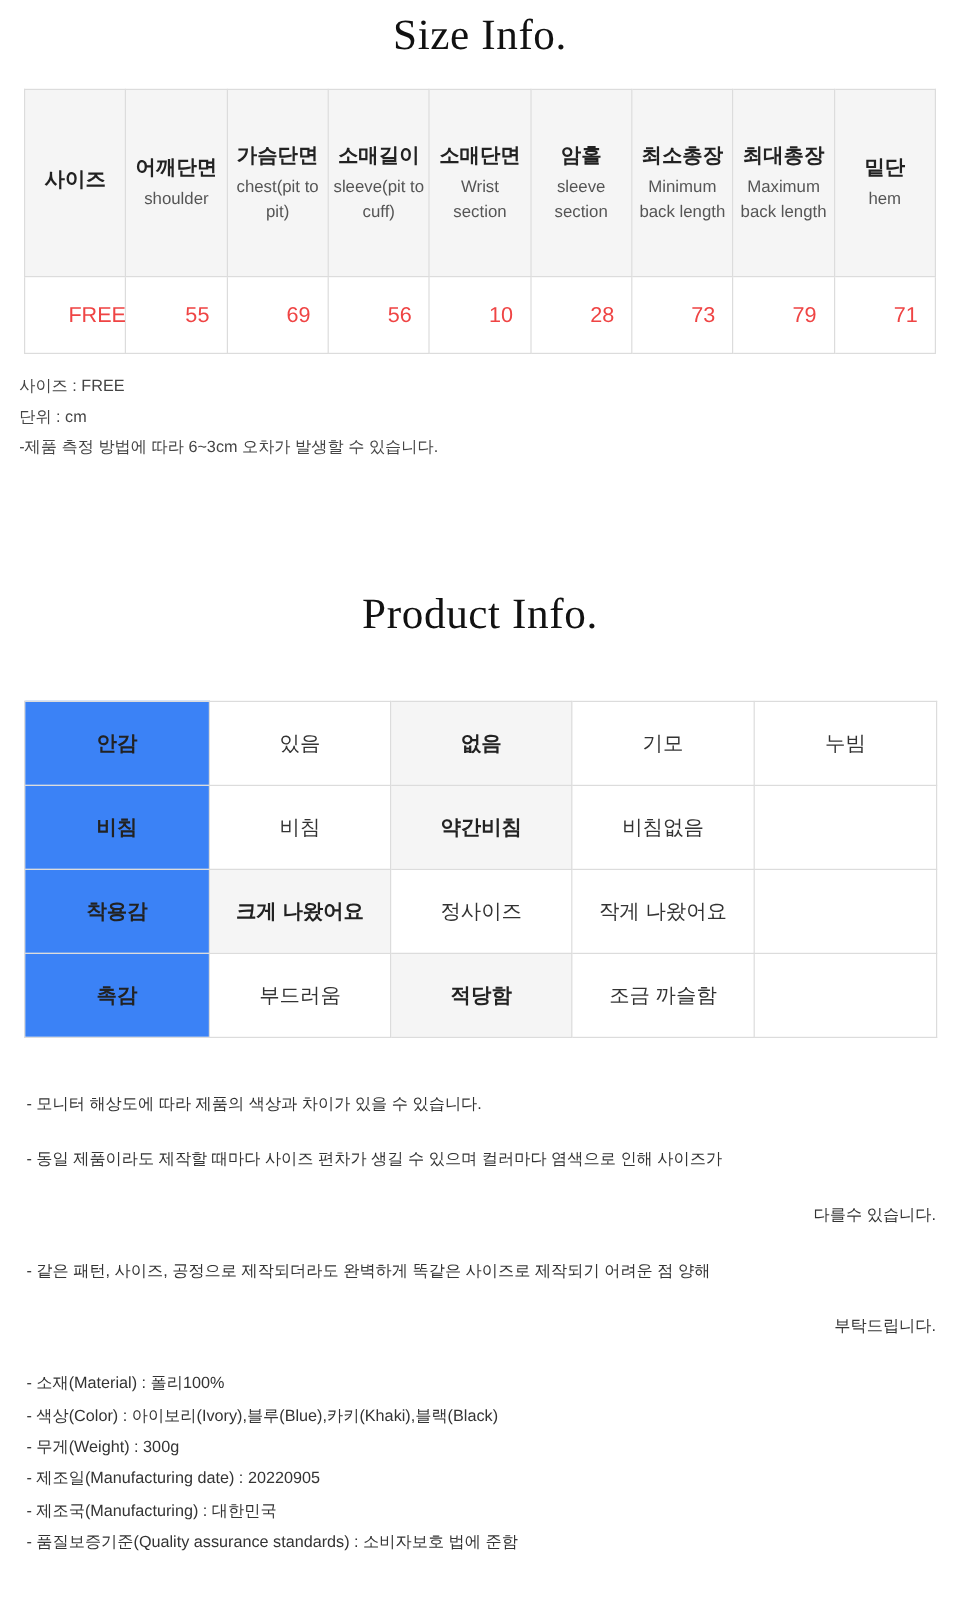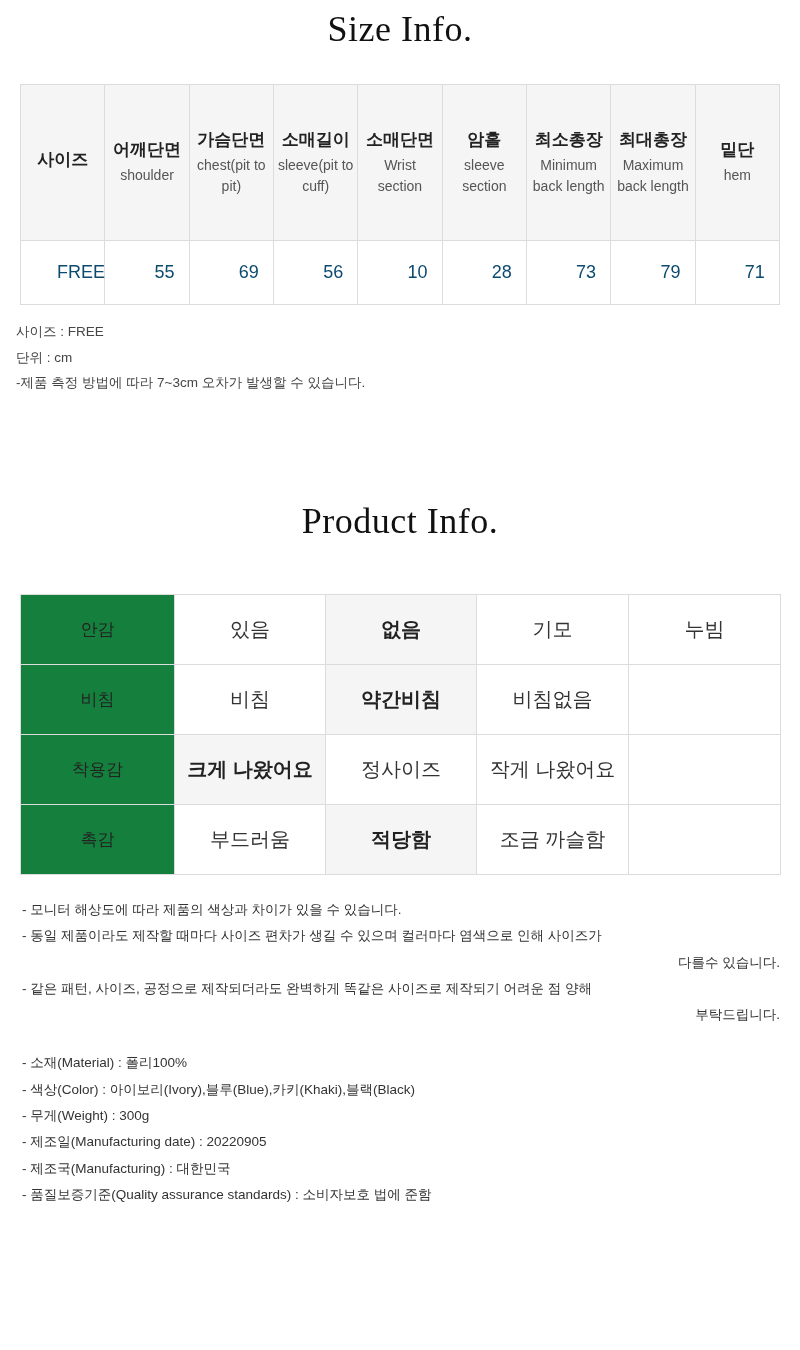--- a/index.html
+++ b/index.html
@@ -20,21 +20,21 @@
     background: #ffffff;
   }
   .section-title {
     font-family: "Liberation Serif", serif;
     font-size: 36px;
     text-align: center;
     color: #111111;
     letter-spacing: 0.5px;
     font-weight: 400;
   }
-  #size-title { padding-top: 8px; margin: 0 0 34px 0; }
+  #size-title { padding-top: 8px; margin: 0 0 24px 0; }
   #product-title { margin: 0 0 52px 0; }
 
   .table-wrap { padding: 0 20px; }
 
   table.grid {
     width: 760px;
     border-collapse: collapse;
     table-layout: fixed;
   }
   table.grid th, table.grid td {
@@ -62,62 +62,62 @@
   #size-table th .en {
     display: block;
     font-size: 14px;
     color: #555555;
     line-height: 1.45;
     font-weight: 400;
   }
   #size-table td {
     height: 64px;
     font-size: 18px;
-    color: #0c4a6e;
+    color: #ef4444;
     background: #ffffff;
     padding-left: 36px;
   }
 
   .size-notes {
     padding: 14px 20px 0 16px;
     font-size: 13.5px;
     line-height: 1.9;
     color: #444444;
   }
   .size-notes div { white-space: pre; }
 
   .gap-1 { height: 104px; }
 
   
   #product-table td {
     height: 70px;
-    font-size: 20px;
+    font-size: 17px;
     color: #333333;
     background: #ffffff;
   }
   #product-table td.label {
-    background: #15803d;
-    font-weight: normal;
+    background: #3b82f6;
+    font-weight: bold;
     font-size: 17px;
     color: #222222;
   }
   #product-table td.sel {
     background: #f5f5f5;
     font-weight: bold;
     color: #222222;
   }
   #product-table td.empty { background: #ffffff; }
 
   .notes {
     padding: 22px 20px 0 22px;
     font-size: 13.5px;
     line-height: 1.95;
     color: #333333;
   }
-  .notes .line { white-space: pre-wrap; }
+  .notes .line { white-space: pre-wrap; margin-top: 20px; }
   .notes .indent { padding-left: 12px; text-align: right; }
   .notes-gap { height: 22px; }
   .specs {
     padding: 0 20px 26px 22px;
     font-size: 13.5px;
     line-height: 1.95;
     color: #333333;
   }
   .specs .line { white-space: pre-wrap; }
 </style>
@@ -182,21 +182,21 @@
           <td>79</td>
           <td>71</td>
         </tr>
       </tbody>
     </table>
   </div>
 
   <div class="size-notes">
     <div>사이즈 : FREE</div>
     <div>단위 : cm</div>
-    <div>-제품 측정 방법에 따라 7~3cm 오차가 발생할 수 있습니다.</div>
+    <div>-제품 측정 방법에 따라 6~3cm 오차가 발생할 수 있습니다.</div>
   </div>
 
   <div class="gap-1"></div>
 
   <h1 class="section-title" id="product-title">Product Info.</h1>
 
   <div class="table-wrap">
     <table class="grid" id="product-table">
       <colgroup>
         <col style="width:154px">

